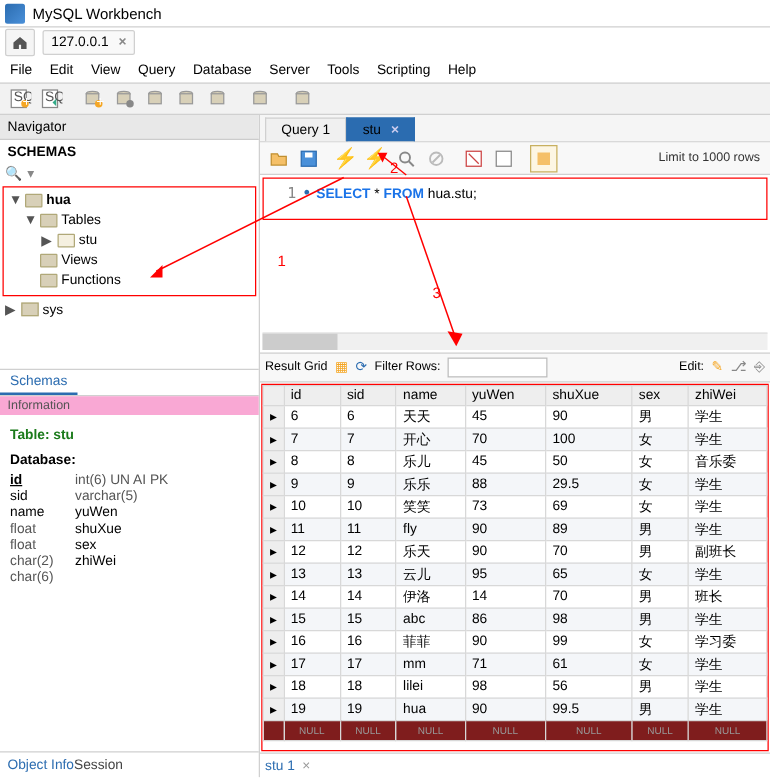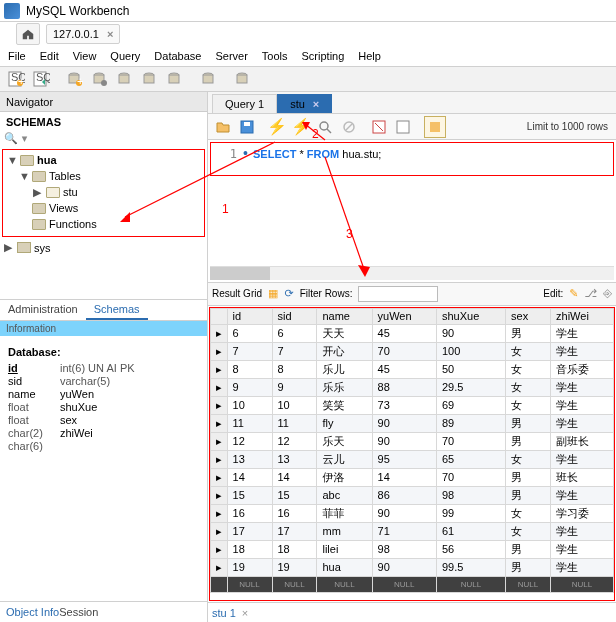--- a/index.html
+++ b/index.html
@@ -1,20 +1,20 @@
 <!DOCTYPE html>
 <html><head>
 <meta charset="utf-8">
 <style>
 *{box-sizing:border-box;margin:0;padding:0;font-family:Tahoma,Arial,sans-serif;font-size:11px;color:#000}
 body{background:#fff;width:616px;height:622px;overflow:hidden;display:flex;flex-direction:column}
 .titlebar{height:22px;background:#fff;display:flex;align-items:center;gap:6px;padding:2px 4px;border-bottom:1px solid #d0d0d0}
 .titlebar .logo{width:16px;height:16px;background:linear-gradient(135deg,#2b6cb0,#4a90d9);border-radius:2px}
 .titlebar .title{font-size:12px}
-.conn-row{height:24px;display:flex;align-items:center;padding:1px 16px;gap:6px}
+.conn-row{height:24px;display:flex;align-items:center;padding:1px 4px;gap:6px}
 .home-btn{width:24px;height:22px;display:flex;align-items:center;justify-content:center;border:1px solid #d0d0d0;background:#f5f5f5;border-radius:2px}
 .home-btn svg{width:14px;height:14px}
 .conn-tab{display:flex;align-items:center;gap:8px;padding:3px 6px;border:1px solid #d0d0d0;background:#f9f9f9;border-radius:2px}
 .conn-tab .x{color:#888;font-weight:bold;cursor:pointer}
 .menubar{height:20px;display:flex;gap:14px;padding:1px 8px;align-items:center}
 .menubar span{text-underline-offset:2px}
 .toolbar{height:26px;display:flex;gap:1px;padding:2px 4px;align-items:center;background:#f2f2f2;border-top:1px solid #d0d0d0;border-bottom:1px solid #d0d0d0}
 .toolbar .tbtn{width:24px;height:22px;display:flex;align-items:center;justify-content:center}
 .toolbar .tbtn svg{width:18px;height:18px}
 .toolbar .sep{width:8px}
@@ -31,21 +31,21 @@
 .tree .db-ico,.tree .tbl-ico,.tree .fold-ico{width:14px;height:11px;background:#d8d0b8;border:1px solid #b0a878;border-radius:1px}
 .tree .tbl-ico{background:#f5f0e0}
 .tree .lvl1{padding-left:14px}.tree .lvl2{padding-left:28px}
 .tree b{font-weight:bold}
 .sys-row{padding:2px 4px;display:flex;align-items:center;gap:3px;font-size:11px}
 .sys-row .arrow{width:10px;color:#555}
 .admin-tabs{display:flex;border-top:1px solid #d0d0d0;border-bottom:1px solid #d0d0d0;margin-top:auto}
 .admin-tabs{margin-top:8px}
 .admin-tabs .at{padding:3px 8px;font-size:11px;color:#444}
 .admin-tabs .at.active{color:#2b6cb0;border-bottom:2px solid #2b6cb0}
-.info-lbl{background:#7dd3fc;padding:2px 6px;font-size:10px;color:#555}
+.info-lbl{background:#f9a8d4;padding:2px 6px;font-size:10px;color:#555}
 .info-box{padding:10px 8px;font-size:11px}
 .info-box .tname{font-weight:bold;margin-bottom:8px}
 .info-box .tname span{color:#1a7a1a}
 .cols-lbl{font-weight:bold;margin-bottom:4px}
 .cols{display:grid;grid-template-columns:52px auto;row-gap:1px;font-size:10.5px;color:#222}
 .cols .cn{font-weight:normal}
 .cols .ct{color:#555}
 .cols .k{font-weight:bold;text-decoration:underline}
 .obj-tabs{display:flex;padding:4px 6px;border-top:1px solid #d0d0d0;font-size:11px;margin-top:auto}
 .obj-tabs .ot{color:#2b6cb0}
@@ -70,21 +70,21 @@
 .rs-toolbar{height:24px;display:flex;align-items:center;gap:6px;padding:2px 4px;border-top:1px solid #d0d0d0;border-bottom:1px solid #d0d0d0;background:#f8f8f8;margin-top:2px}
 .rs-toolbar .lbl{font-size:10px}
 .rs-toolbar input{width:80px;height:16px;border:1px solid #bbb;font-size:10px;padding:0 2px}
 .rs-toolbar .spacer{flex:1}
 .grid-wrap{flex:1;overflow:auto;border:1.5px solid #ff0000;margin:1px}
 table.grid{border-collapse:collapse;width:100%;font-size:11px}
 table.grid th,table.grid td{border:1px solid #d8d8d8;padding:1px 5px;height:16px;text-align:left;white-space:nowrap}
 table.grid th{background:#eee;font-weight:normal}
 table.grid tbody tr:nth-child(even){background:#f4f6f9}
 table.grid .rowh{width:16px;background:#eee}
-table.grid .nullrow td{background:#404040;color:#999;font-size:8px;text-align:center}
+table.grid .nullrow td{background:#7f1d1d;color:#999;font-size:8px;text-align:center}
 .res-tabs{height:20px;display:flex;align-items:center;padding:1px 4px;gap:6px;border-top:1px solid #d0d0d0;font-size:11px}
 .res-tabs .rt{color:#2b6cb0}
 .res-tabs .x{color:#999}
 
 .ann{position:absolute;color:#ff0000;font-size:12px;font-family:Arial;pointer-events:none}
 .relwrap{position:relative}
 .arrowline{position:absolute;pointer-events:none}
 </style>
 </head>
 <body>
@@ -223,25 +223,25 @@
         </div>
     </div>
     <div class="sys-row">
         <span class="arrow">▶</span>
         <span class="db-ico" style="width:14px;height:11px;background:#d8d0b8;border:1px solid #b0a878"></span>
         <span>sys</span>
       </div>
 
     <div style="flex:.2"></div>
     <div class="admin-tabs">
-      <div class="at">Administration</div>
       <div class="at active">Schemas</div>
     </div>
     <div class="info-lbl">Information</div>
     <div class="info-box">
+      <div class="tname"><span>Table:</span> <span>stu</span></div>
       <div class="cols-lbl">Database:</div>
       <div class="cols" id="info-cols">
           <div class="cn k">id</div>
           <div class="ct">int(6) UN AI PK</div>
           <div class="cn">sid</div>
           <div class="ct">varchar(5)</div>
           <div class="cn">name</div>
           <div class="cn">yuWen</div>
           <div class="ct">float</div>
           <div class="cn">shuXue</div>

